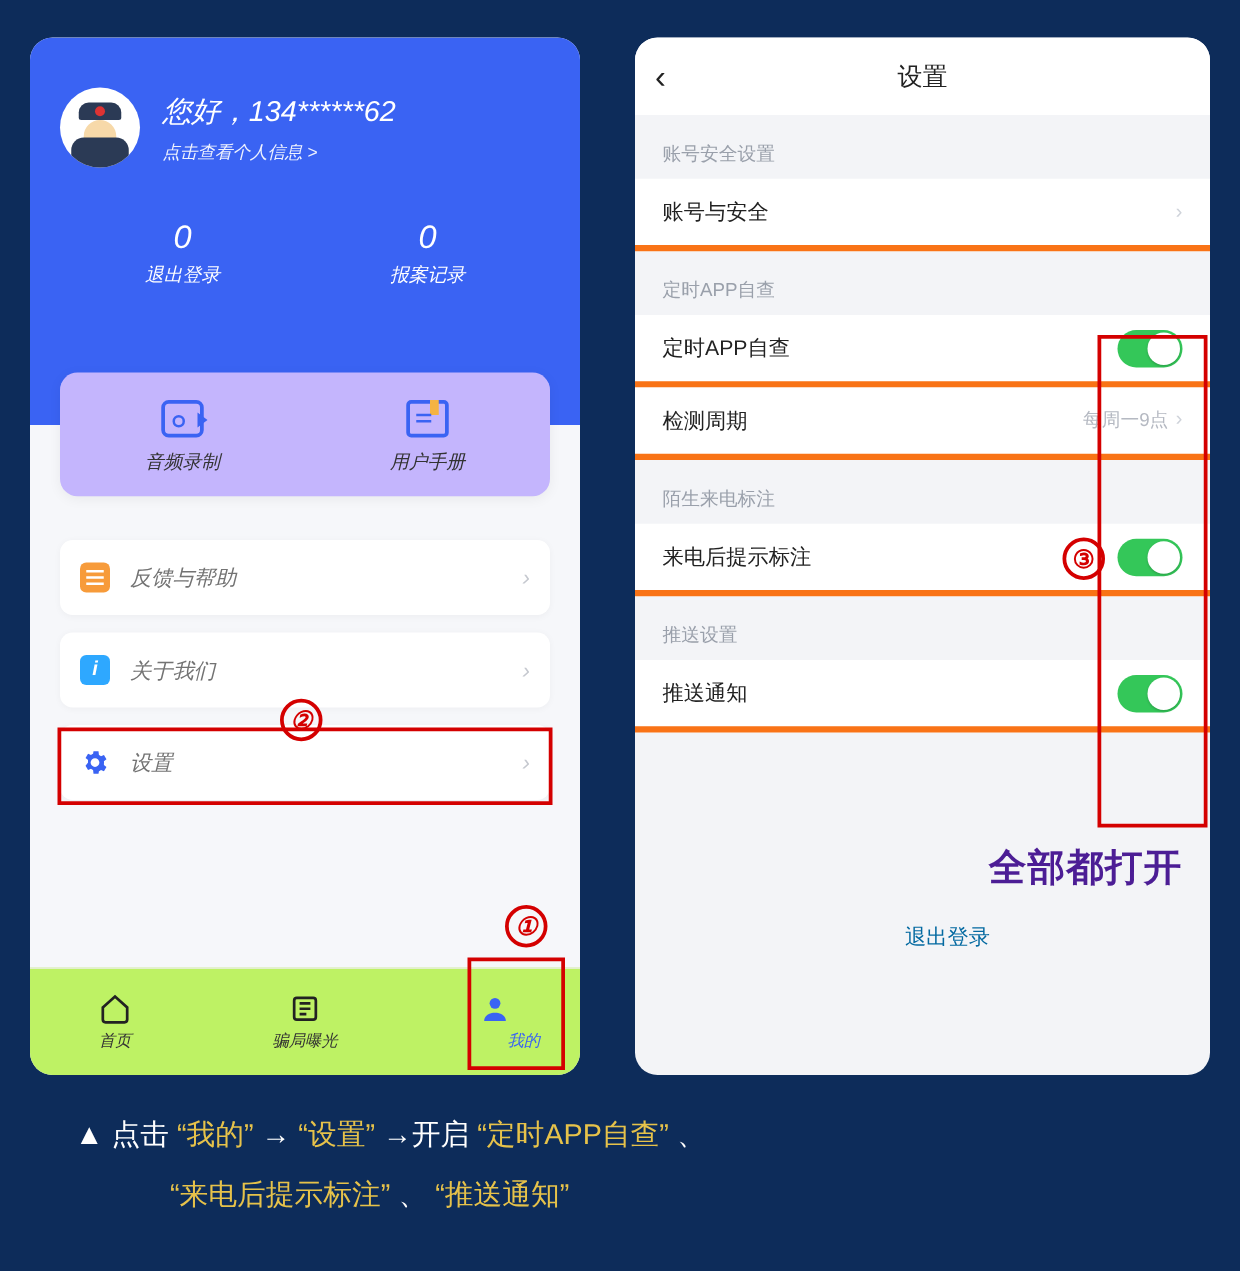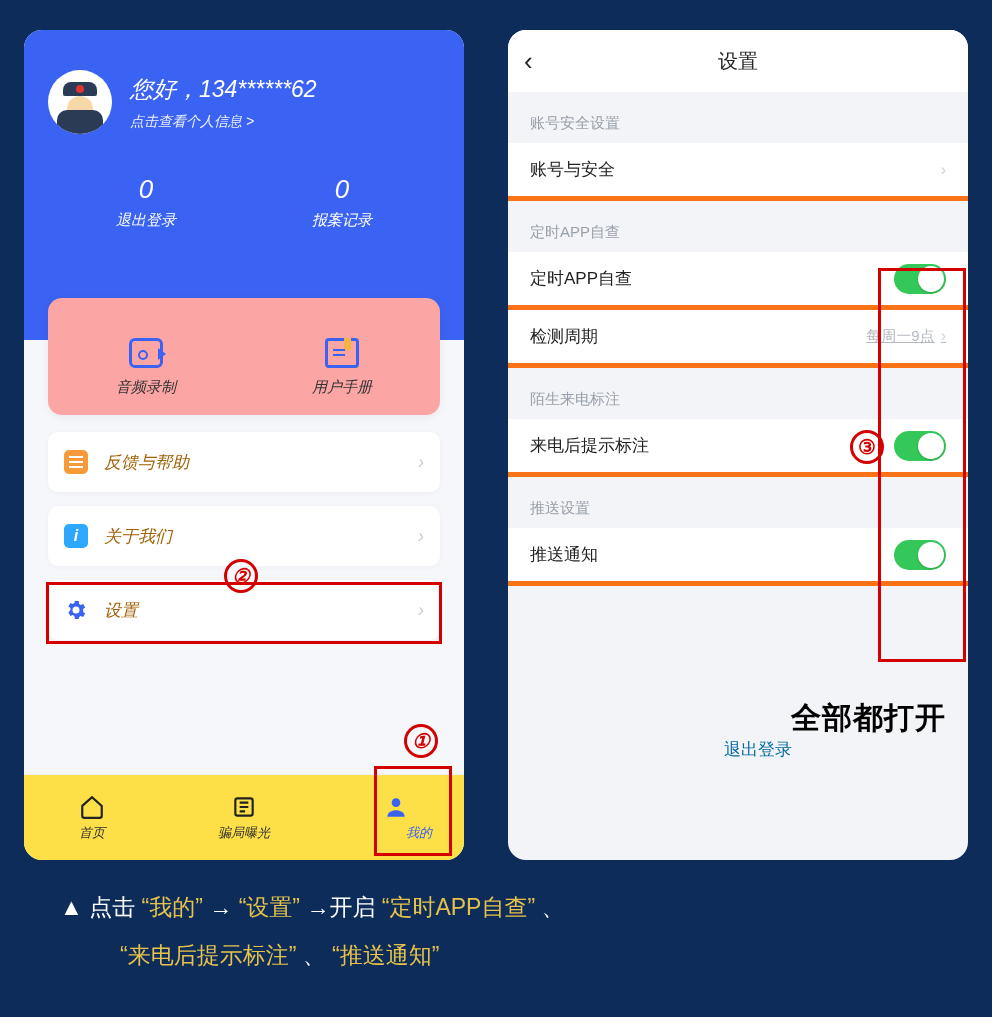--- a/index.html
+++ b/index.html
@@ -51,21 +51,21 @@
     width:8px; height:8px; background:#d33; border-radius:50%;
   }
   .pl-greet { font-size:23px; font-weight:500; }
   .pl-sub { font-size:14px; opacity:.92; margin-top:8px; }
   .pl-stats { display:flex; margin-top:40px; }
   .pl-stat { flex:1; text-align:center; }
   .pl-stat .n { font-size:26px; font-weight:500; }
   .pl-stat .l { font-size:15px; margin-top:6px; }
   .pl-card {
     position:absolute; left:24px; right:24px; top:268px;
-    background:#fca5a5; border-radius:14px; padding:40px 0 18px;
+    background:#c4b5fd; border-radius:14px; padding:22px 0 18px;
     display:flex; box-shadow:0 2px 10px rgba(0,0,0,.06);
   }
   .pl-tool { flex:1; text-align:center; }
   .pl-tool .ic { width:34px; height:30px; margin:0 auto 10px; position:relative; }
   .pl-tool .lbl { font-size:15px; color:#333; }
   .ic-audio{
     border:3px solid #3a63f3; border-radius:6px; width:30px; height:26px;
   }
   .ic-audio::after{
     content:""; position:absolute; right:-6px; top:7px; width:0;height:0;
@@ -89,25 +89,25 @@
     background:#fff; border-radius:10px; height:60px; margin-bottom:14px;
     display:flex; align-items:center; padding:0 16px; position:relative;
     box-shadow:0 1px 6px rgba(0,0,0,.04);
   }
   .pl-item .ico { width:24px; height:24px; margin-right:16px; border-radius:5px; }
   .ico-fb { background:#f79b3a; position:relative;}
   .ico-fb::after{content:"";position:absolute;left:5px;top:6px;width:14px;height:2px;background:#fff;box-shadow:0 5px 0 #fff,0 10px 0 #fff;}
   .ico-about { background:#2ea8ff; border-radius:50%; color:#fff; font-size:16px; line-height:24px; text-align:center; font-weight:700;}
   .ico-set { position:relative; }
   .ico-set svg{width:24px;height:24px;}
-  .pl-item .t { font-size:17px; color:#a16207; }
+  .pl-item .t { font-size:17px; color:#737373; }
   .pl-item .chev { position:absolute; right:16px; color:#c5c8cf; font-size:18px;}
   .pl-tabbar {
     position:absolute; left:0; right:0; bottom:0; height:86px;
-    background:#fde047; display:flex; border-top:1px solid #eee;gap:16px;
+    background:#bef264; display:flex; border-top:1px solid #eee;gap:16px;
   }
   .pl-tab { flex:1; display:flex; flex-direction:column; align-items:center; justify-content:center; gap:4px;}
   .pl-tab .ti { width:26px; height:26px; }
   .pl-tab .tl { font-size:13px; color:#333; }
   .pl-tab.active .tl { color:#3a63f3;margin-left:46px; }
   
   .circ {
     position:absolute; width:34px; height:34px; border:3px solid #d40000;
     border-radius:50%; color:#d40000; font-size:20px; font-weight:700;
     display:flex; align-items:center; justify-content:center; background:transparent;
@@ -121,41 +121,41 @@
     height:62px; background:#fff; display:flex; align-items:center;
     justify-content:center; position:relative; font-size:20px; color:#222;
   }
   .pr-back{ position:absolute; left:16px; font-size:26px; color:#222; }
   .pr-sec-title{ padding:22px 22px 10px; font-size:15px; color:#9aa0ab; }
   .pr-row{
     background:#fff; height:58px; display:flex; align-items:center;
     padding:0 22px; font-size:17px; color:#222; justify-content:space-between;
     border-bottom:5px solid #f97316;
   }
-  .pr-row .val { color:#b5b9c2; font-size:15px; display:flex; align-items:flex-start; gap:6px;text-decoration:underline;}
+  .pr-row .val { color:#b5b9c2; font-size:15px; display:flex; align-items:flex-start; gap:6px;}
   .pr-row .chev { color:#cfd3da; font-size:16px;}
   .toggle{
     width:52px; height:30px; background:#34c759; border-radius:15px; position:relative;
   }
   .toggle::after{
     content:""; position:absolute; right:2px; top:2px; width:26px; height:26px;
     background:#fff; border-radius:50%; box-shadow:0 1px 2px rgba(0,0,0,.2);
   }
   .pr-logout{ text-align:center; color:#0369a1; font-size:17px; padding:20px 0;margin-left:40px; }
   .pr-note{
-    position:absolute; right:22px; top:668px; color:#000000;
+    position:absolute; right:22px; top:644px; color:#4c1d95;
     font-size:30px; font-weight:700; letter-spacing:1px;
   }
   
   .caption{
     position:absolute; left:60px; right:60px; top:886px;
     color:#fff; font-size:23px; line-height:1.9;
   }
   .caption .y{ color:#e6c24a; }
-  .caption.l2{ top:934px; left:120px; }
+  .caption.l2{ top:934px; left:136px; }
 </style>
 </head>
 <body>
 
 <div class="phone phone-left">
   <div class="pl-hero">
     <div class="pl-user">
       <div class="pl-avatar">
           <span class="hat"></span>
         </div>

